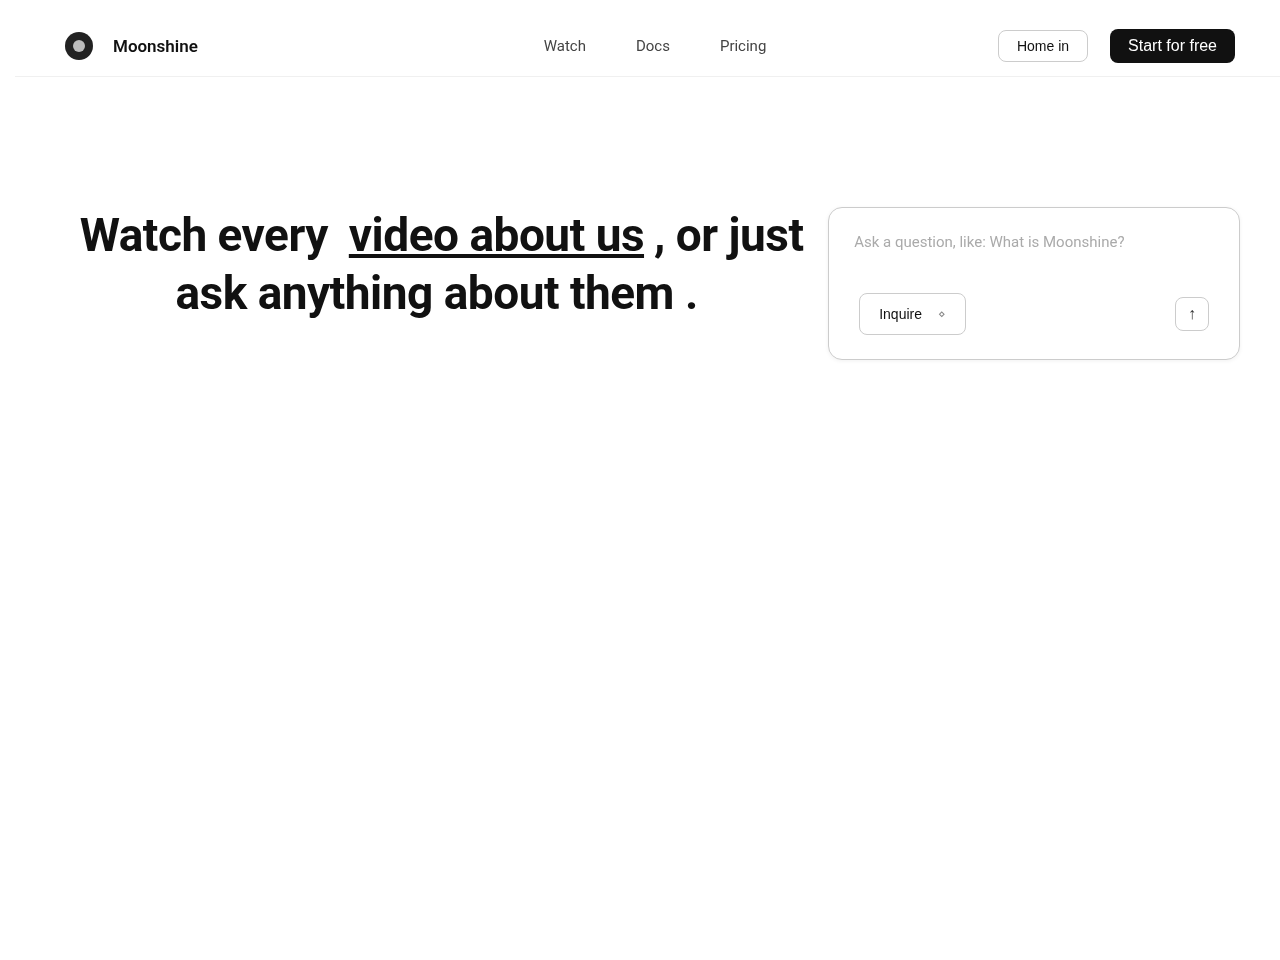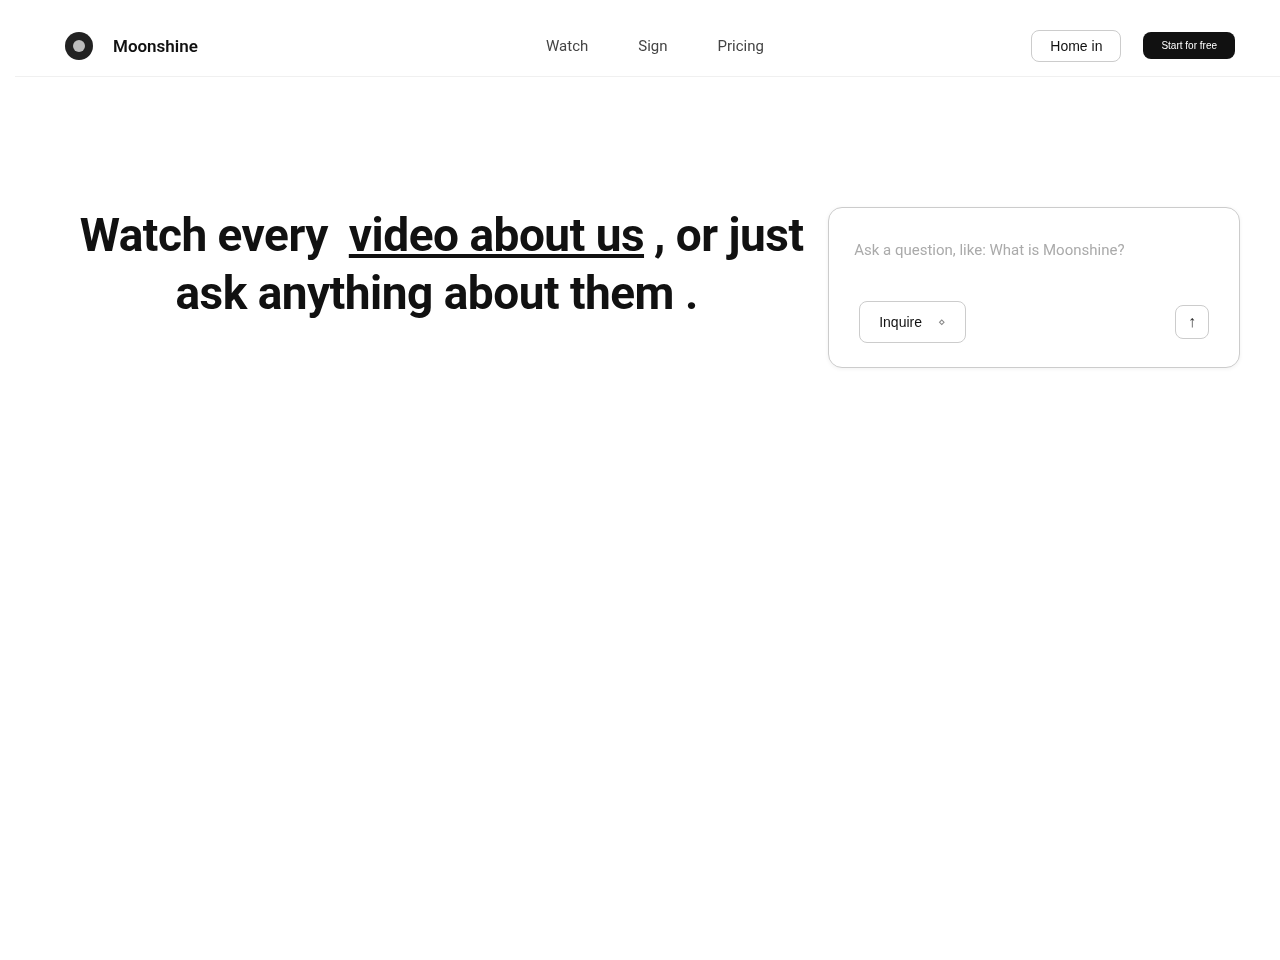--- a/index.html
+++ b/index.html
@@ -94,21 +94,21 @@
       font-weight: 500;
       color: #111;
       cursor: pointer;
     }
 
     .btn-start {
       padding: 8px 18px;
       border: none;
       border-radius: 8px;
       background: #111;
-      font-size: 10px;
+      font-size: 16px;
       font-weight: 500;
       color: #fff;
       cursor: pointer;
     }
 
     
     .hero {
       display: flex;
       align-items: flex-start;
       justify-content: center;
@@ -128,21 +128,21 @@
     .hero-heading a {
       text-decoration: underline;
       color: #111;
     }
 
     
     .search-box {
       width: 660px;
       border: 1.5px solid #ccc;
       border-radius: 14px;
-      padding: 28px 20px 14px 20px;
+      padding: 20px 20px 14px 20px;
       background: #fff;
       box-shadow: 0 1px 4px rgba(0,0,0,0.06);
     }
 
     .search-input {
       width: 100%;
       border: none;
       outline: none;
       font-size: 15px;
       color: #aaa;
@@ -207,21 +207,21 @@
 <nav class="navbar">
   <a class="navbar-brand" href="#">
     <div class="brand-logo">
       <div class="brand-logo-inner"></div>
     </div>
     <span class="brand-name">Moonshine</span>
   </a>
 
   <nav class="navbar-nav">
     <a class="nav-link" href="#">Watch</a>
-    <a class="nav-link" href="#">Sign</a>
+    <a class="nav-link" href="#">Docs</a>
     <a class="nav-link" href="#">Pricing</a>
   </nav>
 
   <div class="navbar-actions">
     <button class="btn-signin">Home in</button>
     <button class="btn-start">Start for free</button>
   </div>
 </nav>
 
 <section class="hero">

